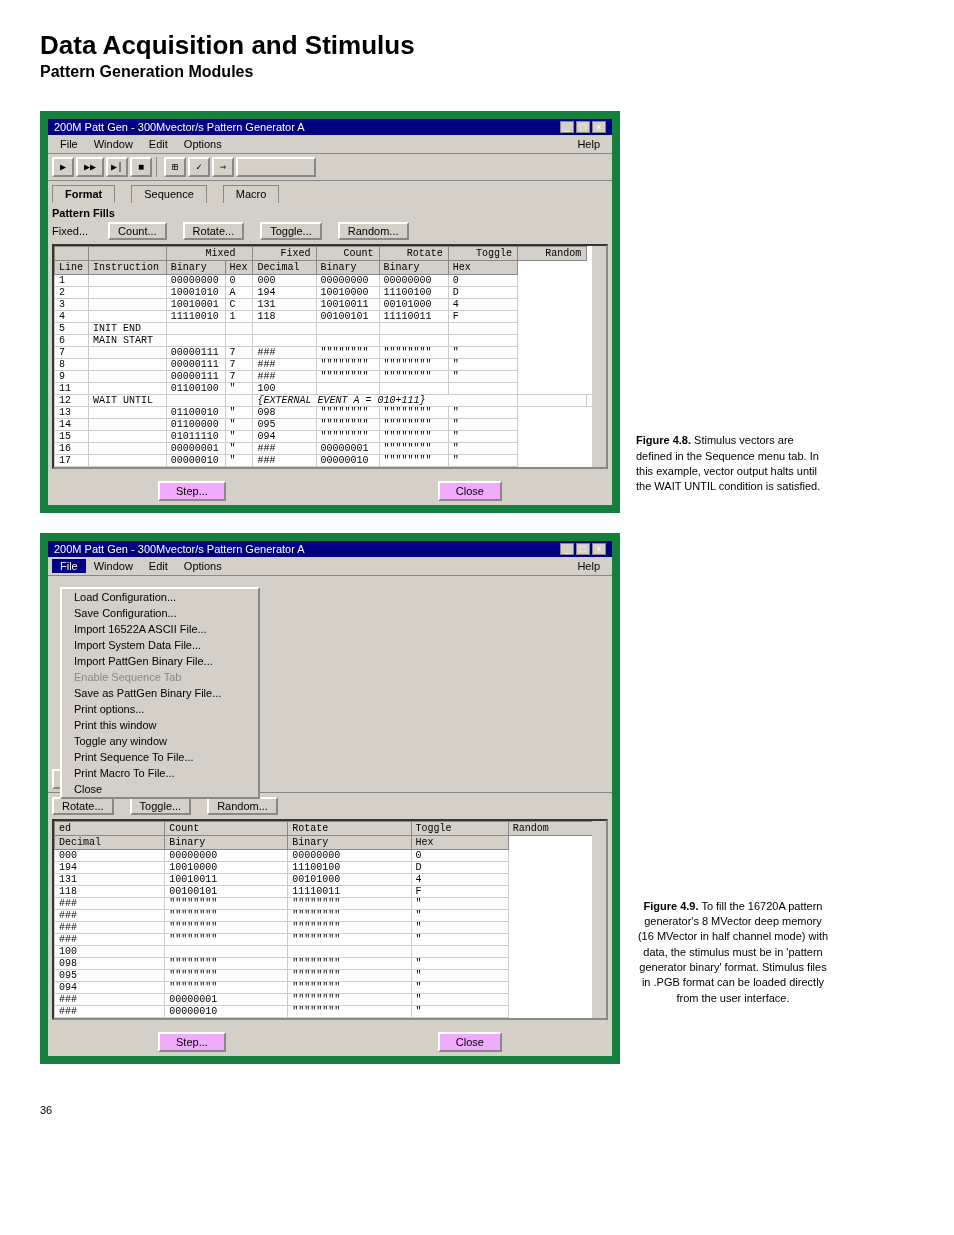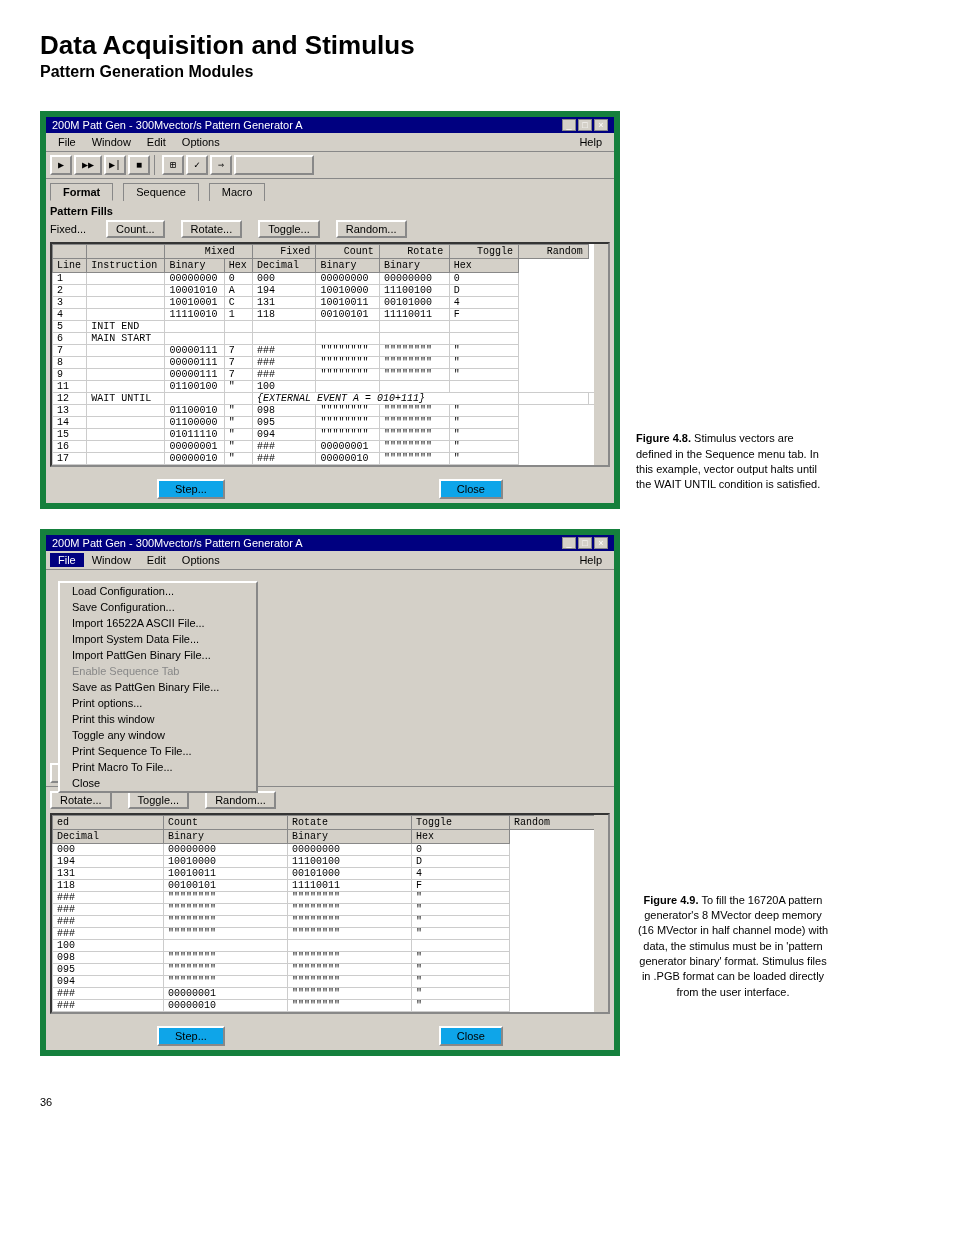--- a/index.html
+++ b/index.html
@@ -19,21 +19,21 @@
       line-height: 1.2;
       margin-bottom: 2px;
     }
     .page-subtitle {
       font-size: 16px;
       font-weight: bold;
       margin-bottom: 30px;
     }
 
     .window-container {
-      border: 6px solid #15803d;
+      border: 8px solid #15803d;
       background: #d4d0c8;
       width: 580px;
       margin-bottom: 24px;
       font-family: 'Courier New', monospace;
       font-size: 11px;
       position: relative;
     }
 
     .window-titlebar {
       background: #000080;
@@ -108,21 +108,21 @@
       width: 80px;
       height: 20px;
       background: #d4d0c8;
       border: 2px solid;
       border-color: #fff #888 #888 #fff;
     }
 
     .window-tabs {
       display: flex;
       padding: 4px 4px 0;
-      gap: 10px;
+      gap: 16px;
       font-family: Arial, sans-serif;
       font-size: 11px;
     }
     .window-tab {
       padding: 2px 12px;
       background: #d4d0c8;
       border: 1px solid #888;
       border-bottom: none;
       cursor: pointer;
     }
@@ -200,21 +200,21 @@
 
     .window-footer {
       display: flex;
       justify-content: space-around;
       padding: 4px;
       font-family: Arial, sans-serif;
       font-size: 11px;
     }
     .footer-btn {
       padding: 2px 16px;
-      background: #0ea5e9;
+      background: #f0abfc;
       border: 2px solid;
       border-color: #fff #888 #888 #fff;
       cursor: pointer;
       font-size: 11px;
     }
 
     .main-layout {
       display: flex;
       gap: 0;
     }

